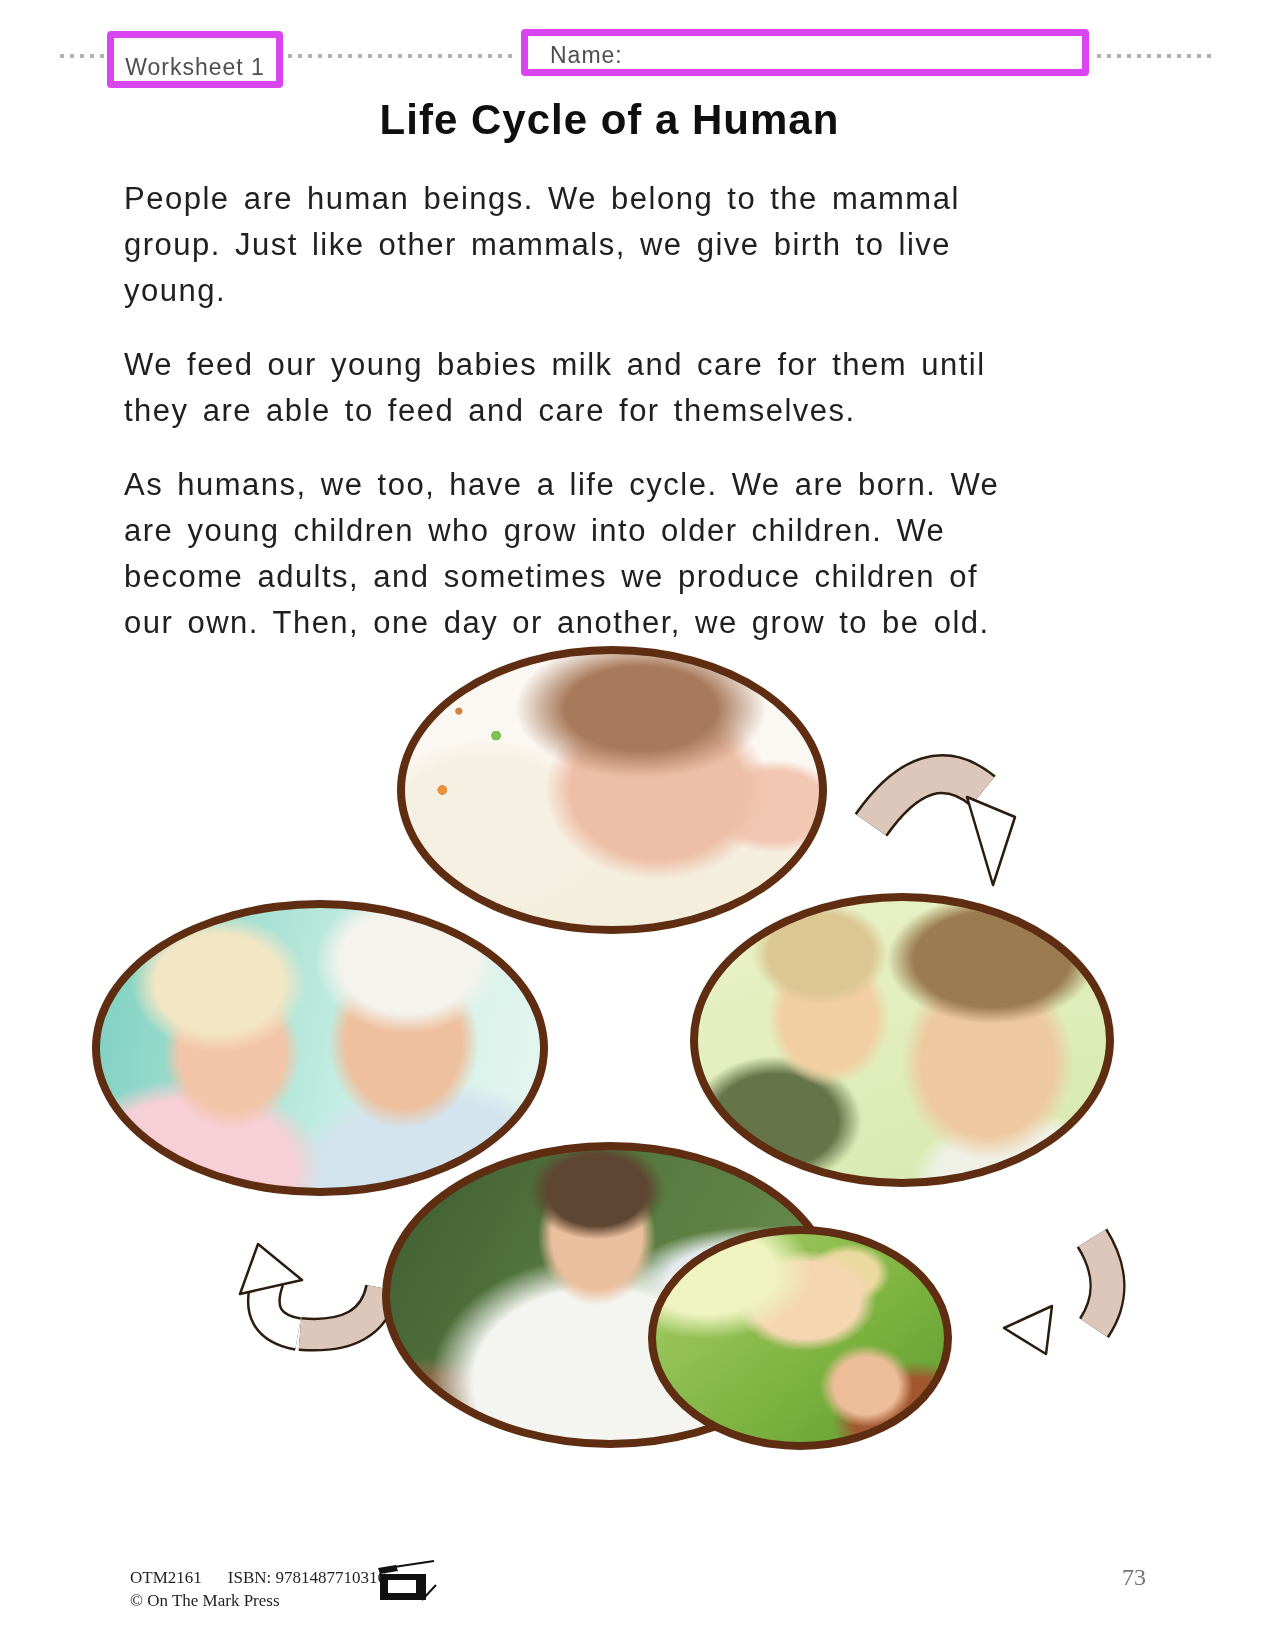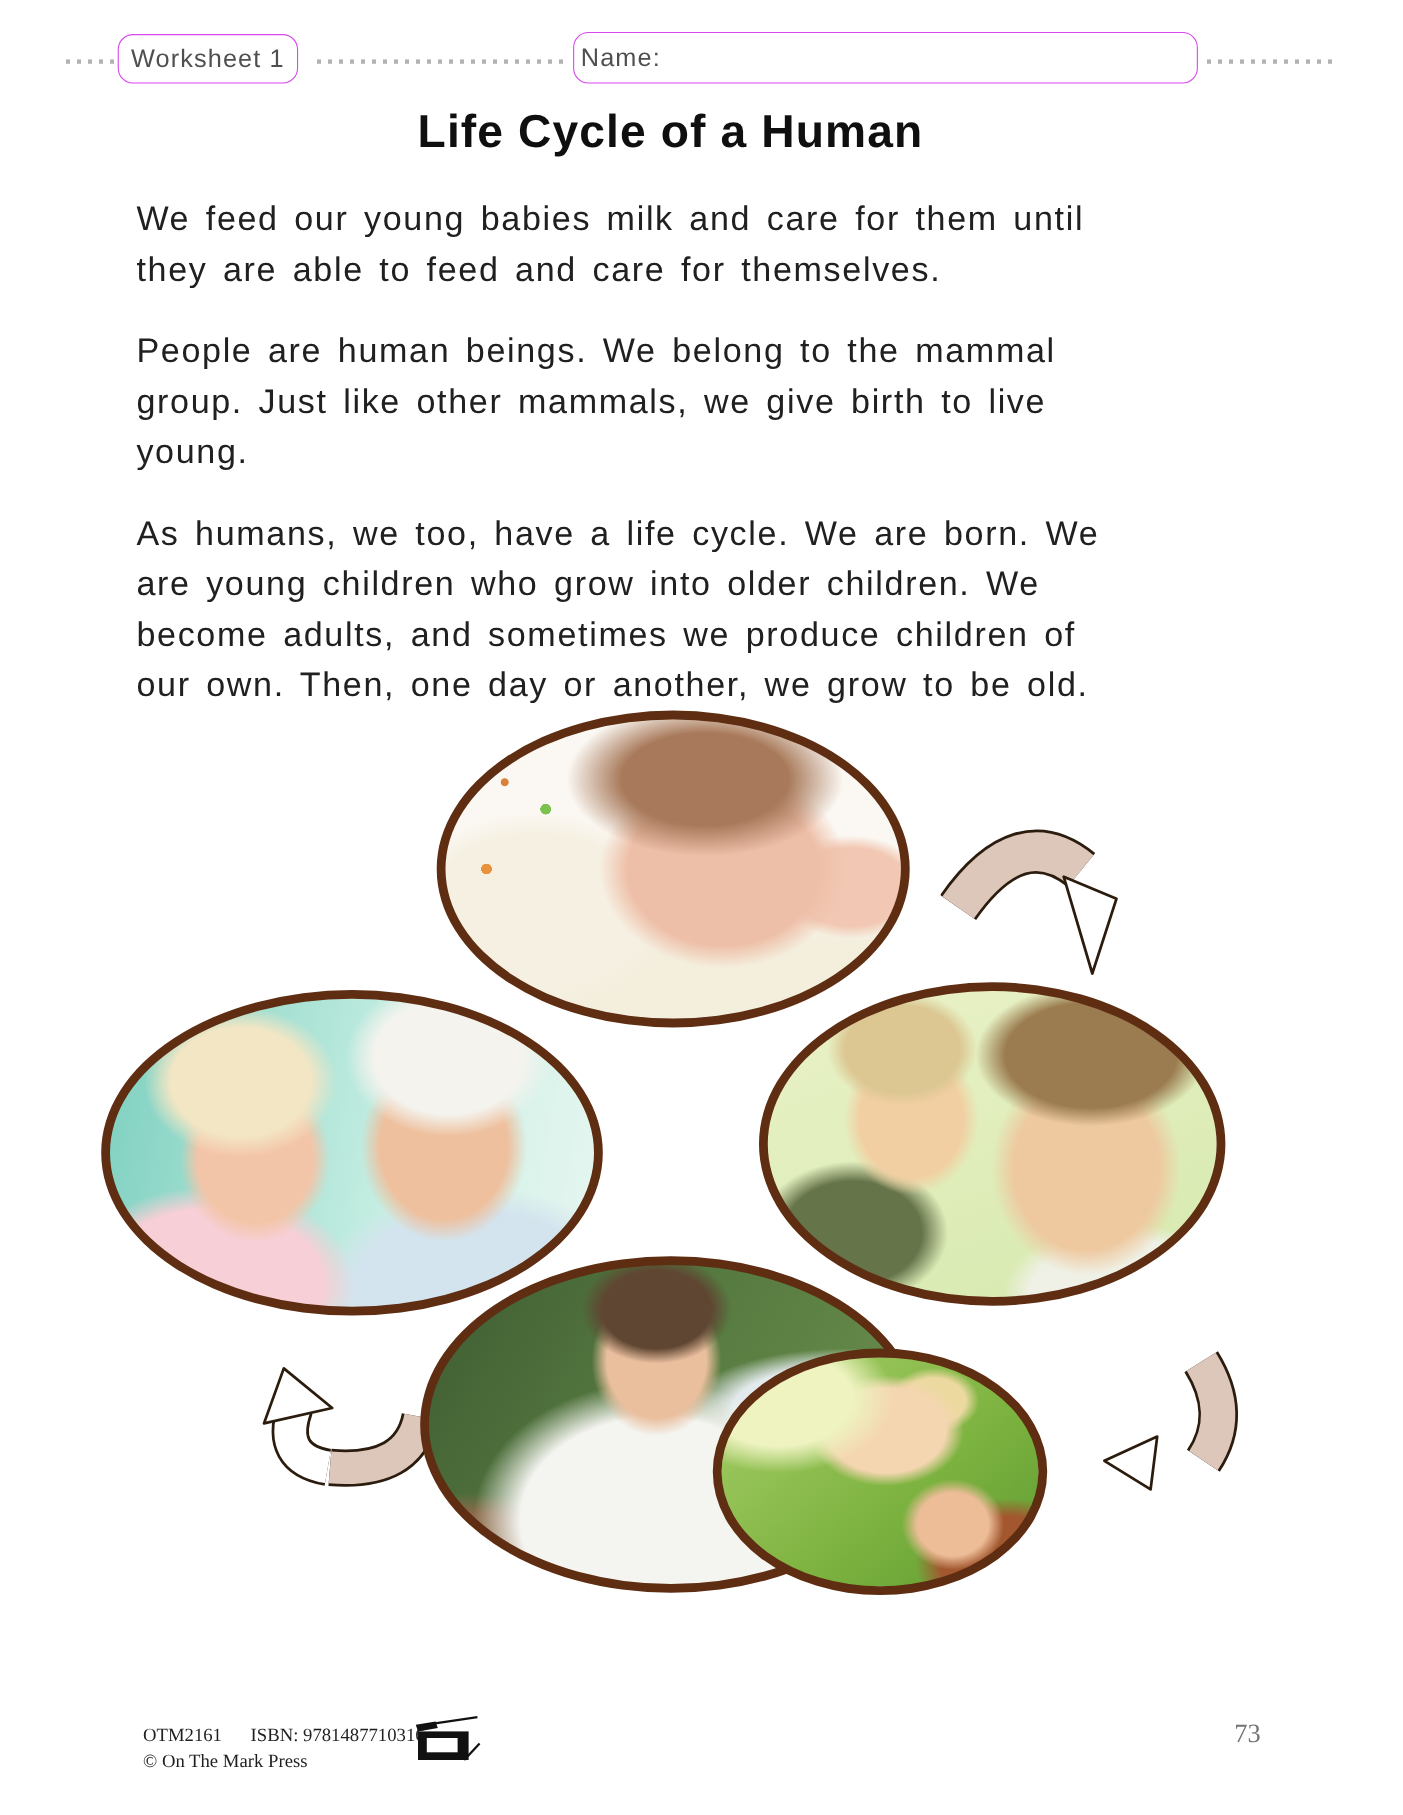--- a/index.html
+++ b/index.html
@@ -5,24 +5,24 @@
   html,body{margin:0;padding:0;background:#ffffff;}
   .page{position:relative;width:1275px;height:1650px;background:#fff;overflow:hidden;
         font-family:"Liberation Sans",sans-serif;}
 
   
   .dots{position:absolute;top:54px;height:4px;
         background:repeating-linear-gradient(90deg,#b3b3b3 0 4px,transparent 4px 10px);}
   .dots.l{left:60px;width:46px;}
   .dots.m{left:288px;width:228px;}
   .dots.r{left:1097px;width:116px;}
-  .hbox{position:absolute;border:1px solid #d946ef;border-radius:14px;background:#fff;
-        display:flex;align-items:center;color:#4f4f4f;font-size:23px;letter-spacing:1px;}
+  .hbox{position:absolute;border:7px solid #d946ef;border-radius:4px;background:#fff;
+        display:flex;align-items:flex-end;color:#4f4f4f;font-size:23px;letter-spacing:1px;}
   .wsbox{left:107px;top:31px;width:162px;height:43px;justify-content:center;}
-  .namebox{left:521px;top:29px;width:568px;height:47px;padding-left:6px;box-sizing:border-box;}
+  .namebox{left:521px;top:29px;width:568px;height:47px;padding-left:22px;box-sizing:border-box;}
   .name-entry{flex:1;height:100%;}
 
   
   .title{position:absolute;left:0;top:96px;width:1219px;text-align:center;
          font-size:42px;font-weight:700;letter-spacing:1px;color:#0f0f0f;}
   .bodytext{position:absolute;left:124px;top:176px;width:960px;}
   .bodytext p{margin:0 0 28px 0;font-size:31px;line-height:46px;color:#202020;
               letter-spacing:1.5px;word-spacing:4px;white-space:pre-line;}
 
   
@@ -105,25 +105,25 @@
   </div>
 
   <div class="hbox namebox">
     <span>Name:</span>
     <div class="name-entry"></div>
   </div>
 
   <div class="title">Life Cycle of a Human</div>
 
   <div class="bodytext">
-    <p>We feed our young babies milk and care for them until
-they are able to feed and care for themselves.</p>
     <p>People are human beings. We belong to the mammal
 group. Just like other mammals, we give birth to live
 young.</p>
+    <p>We feed our young babies milk and care for them until
+they are able to feed and care for themselves.</p>
     <p>As humans, we too, have a life cycle. We are born. We
 are young children who grow into older children. We
 become adults, and sometimes we produce children of
 our own. Then, one day or another, we grow to be old.</p>
   </div>
 
   <div class="oval baby" title="sleeping newborn baby in cream clothing"></div>
   <div class="oval children" title="young boy piggybacking on a smiling teenage boy"></div>
   <div class="oval adult" title="adult man in white shirt outdoors by trees and water"></div>
   <div class="oval mother" title="mother lifting a blonde toddler in a green field"></div>

